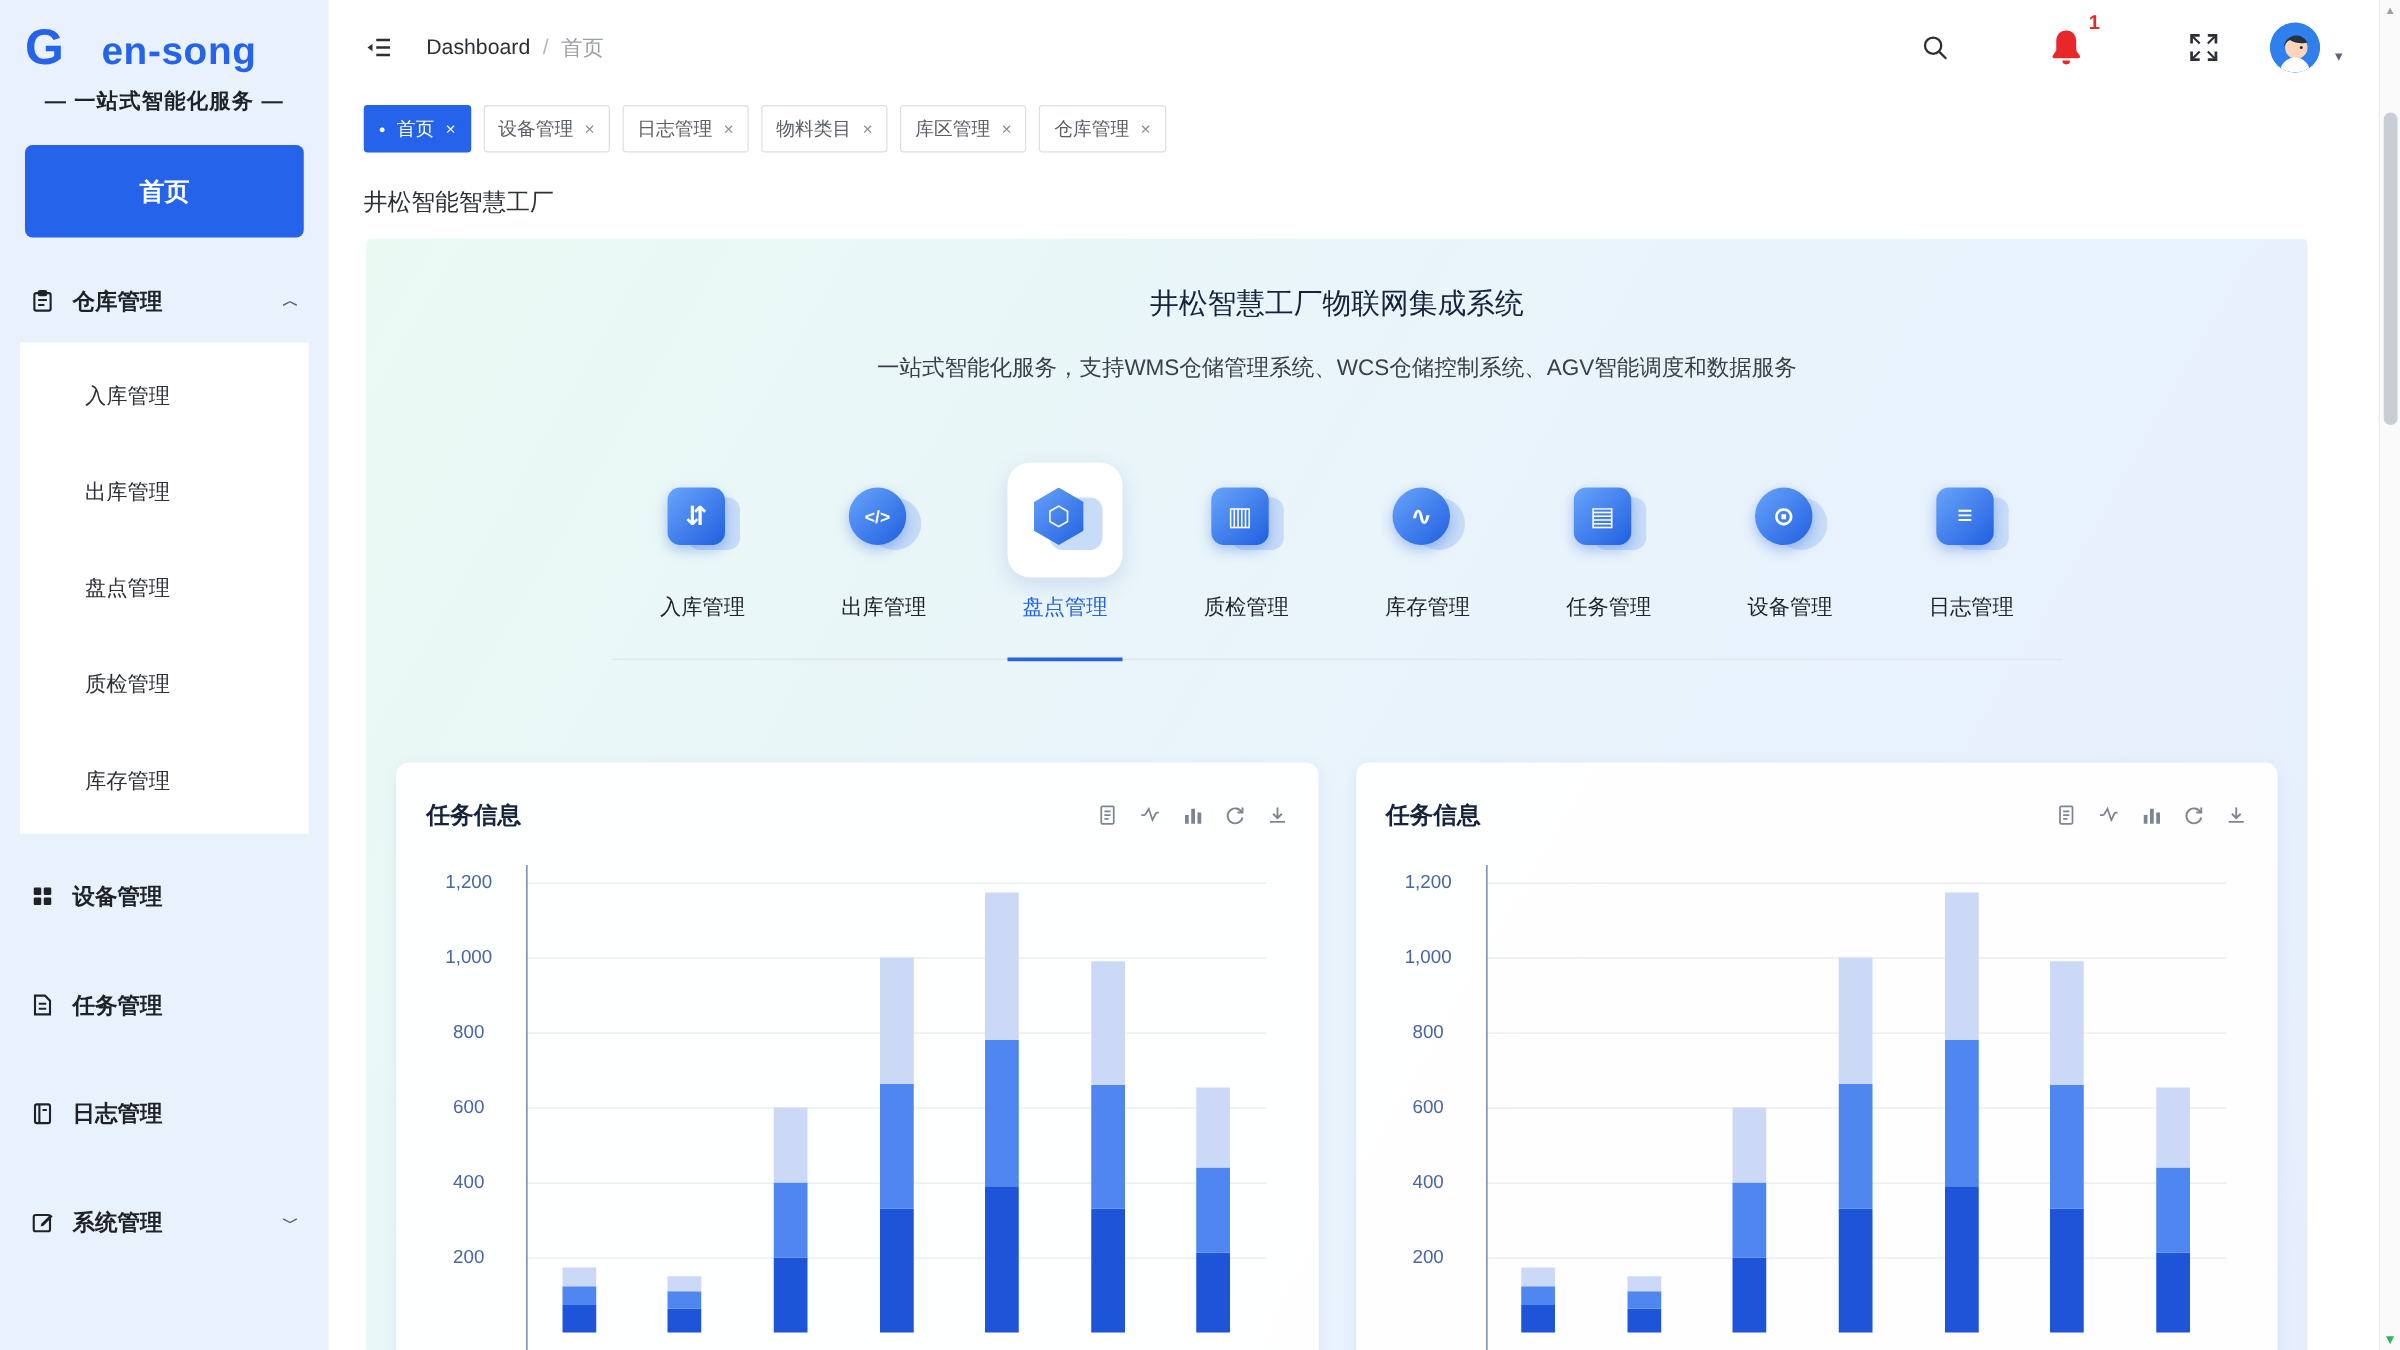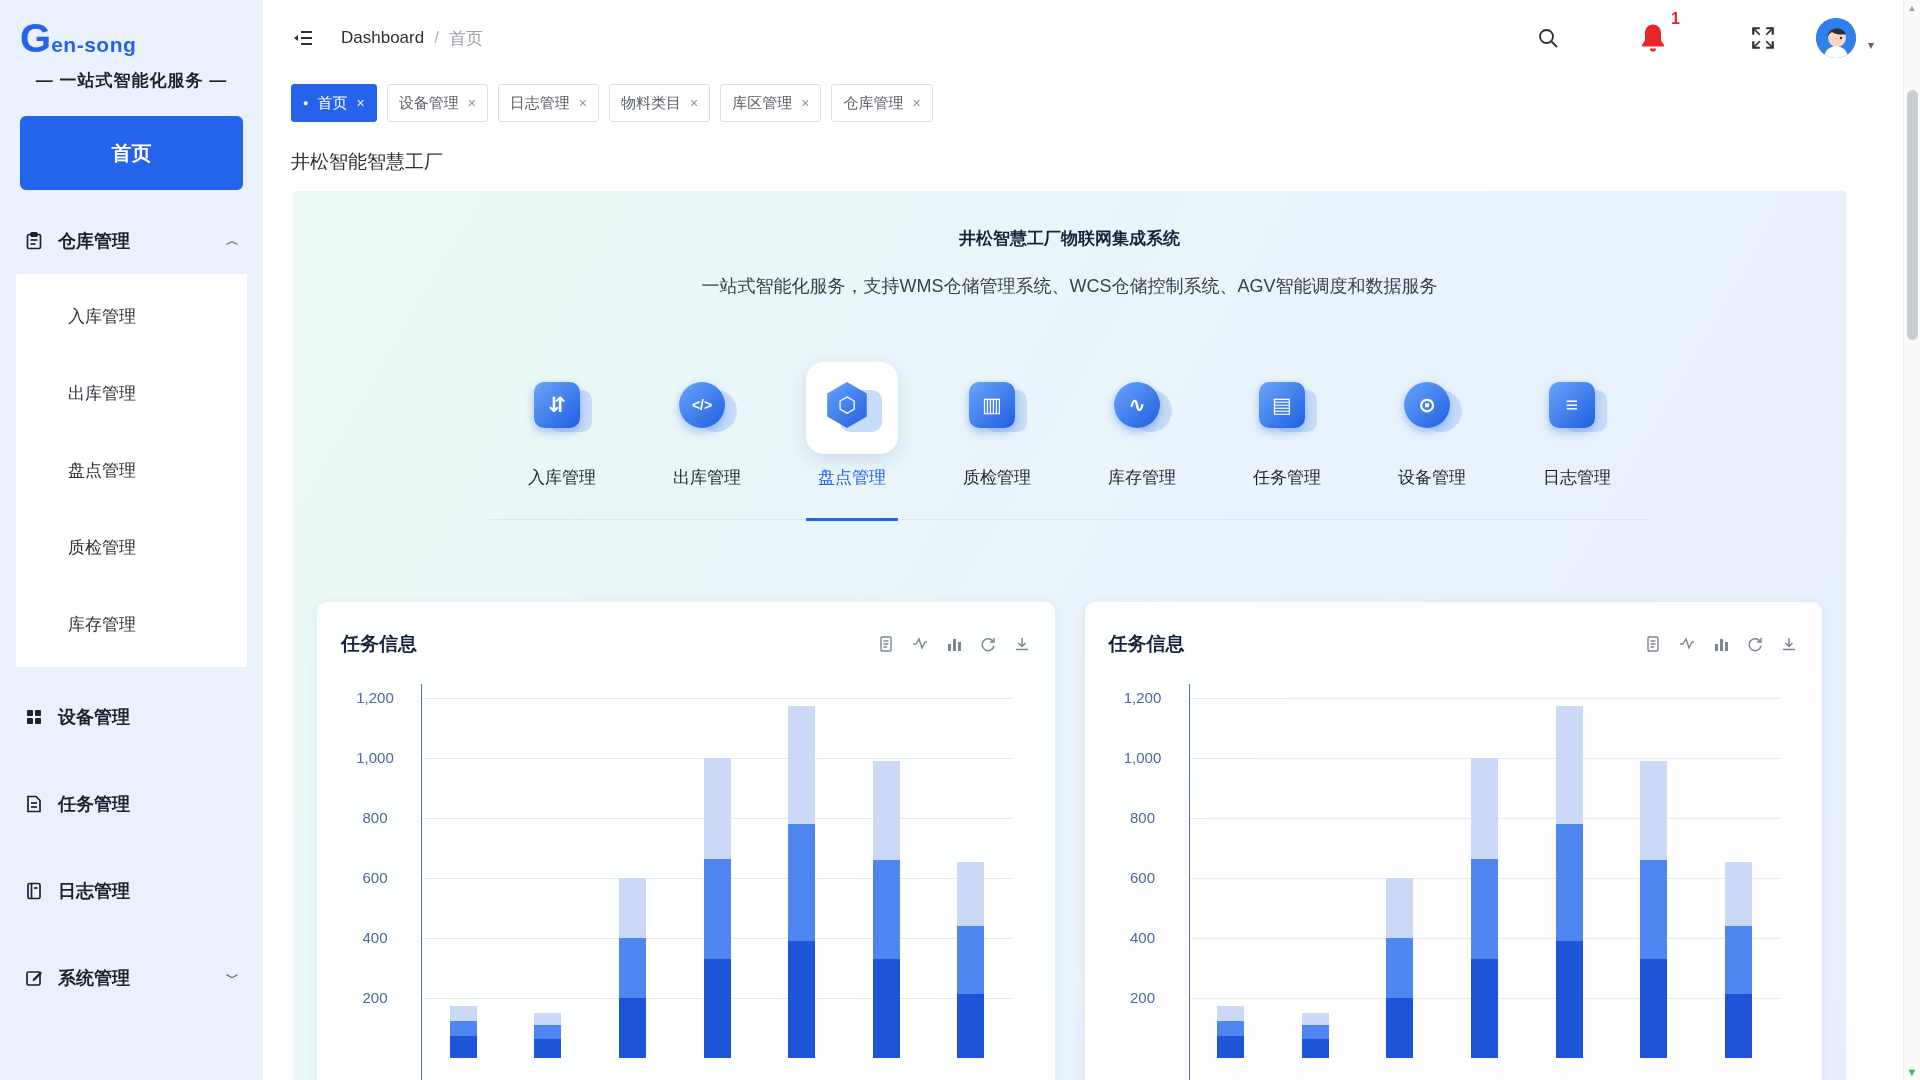--- a/index.html
+++ b/index.html
@@ -4,21 +4,21 @@
 <style>
   * { margin:0; padding:0; box-sizing:border-box; }
   html,body { width:1920px; height:1080px; overflow:hidden; }
   body { font-family:"Liberation Sans","DejaVu Sans",sans-serif; background:#fff; }
   .app { display:flex; width:1920px; height:1080px; position:relative; }
 
   
   .sidebar { width:263px; flex-shrink:0; background:#e9f1fc; height:100%; }
   .logo-row { padding:16px 0 0 20px; color:#2563eb; white-space:nowrap; }
   .logo-g { font-size:40px; font-weight:800; }
-  .logo-name { font-size:21px; font-weight:800; letter-spacing:0.5px; }
+  .logo-name { font-size:31px; font-weight:800; letter-spacing:0.5px;margin-left:30px; }
   .logo-sub { text-align:center; font-size:17px; font-weight:700; color:#1f2329; margin-top:8px; letter-spacing:1px; }
   .home-btn { margin:24px 20px 0; height:74px; background:#2563eb; color:#fff; border-radius:6px;
               display:flex; align-items:center; justify-content:center; font-size:20px; font-weight:700; cursor:pointer; }
   .menu { margin-top:20px; }
   .menu-item { height:62px; display:flex; align-items:center; padding:0 24px; gap:14px;
                font-size:18px; font-weight:700; color:#1f2329; cursor:pointer; }
   .menu-item .caret { margin-left:auto; font-size:13px; color:#5f6672; }
   .menu-item svg { flex-shrink:0; }
   .submenu { background:#fff; margin:2px 16px 6px; padding:4px 0; }
   .submenu-item { height:77px; display:flex; align-items:center; padding-left:52px;
@@ -48,21 +48,21 @@
          background:#fff; border:1px solid #dcdfe6; border-radius:3px; font-size:15px; color:#595f66; cursor:pointer; }
   .tab .tab-close { font-size:14px; color:#8a9099; cursor:pointer; }
   .tab.active { background:#2563eb; border-color:#2563eb; color:#fff; }
   .tab.active .tab-close { color:#eef3ff; }
   .tab-dot { font-size:9px; line-height:1; }
 
   .content { flex:1; position:relative; overflow:hidden; background:#fff; }
   .welcome { padding:16px 0 16px 28px; font-size:19px; color:#2b2f36; }
   .panel { margin:0 74px 0 30px; height:920px; border-radius:4px; text-align:center; position:relative;
            background:linear-gradient(120deg,#eafaf3 0%,#e9f4fb 45%,#e6eefd 100%); padding-top:36px; }
-  .hero-title { font-size:17px; font-weight:700; color:#17233d; }
+  .hero-title { font-size:23px; font-weight:400; color:#17233d; }
   .hero-sub { margin-top:24px; font-size:18px; color:#3a4049; }
 
   
   .features { width:1160px; margin:64px auto 0; display:flex; }
   .feature { width:145px; display:flex; flex-direction:column; align-items:center; cursor:pointer; }
   .icon-box { width:92px; height:92px; position:relative; display:flex; align-items:center; justify-content:center; }
   .feature.active .icon-box { background:#fff; border-radius:18px; box-shadow:0 6px 18px rgba(40,90,180,0.15); }
   .fi { position:relative; width:56px; height:56px; }
   .fi-back { position:absolute; right:-2px; top:10px; width:42px; height:42px; background:#c7dcf8; }
   .fi-front { position:absolute; left:0; top:2px; width:46px; height:46px;

